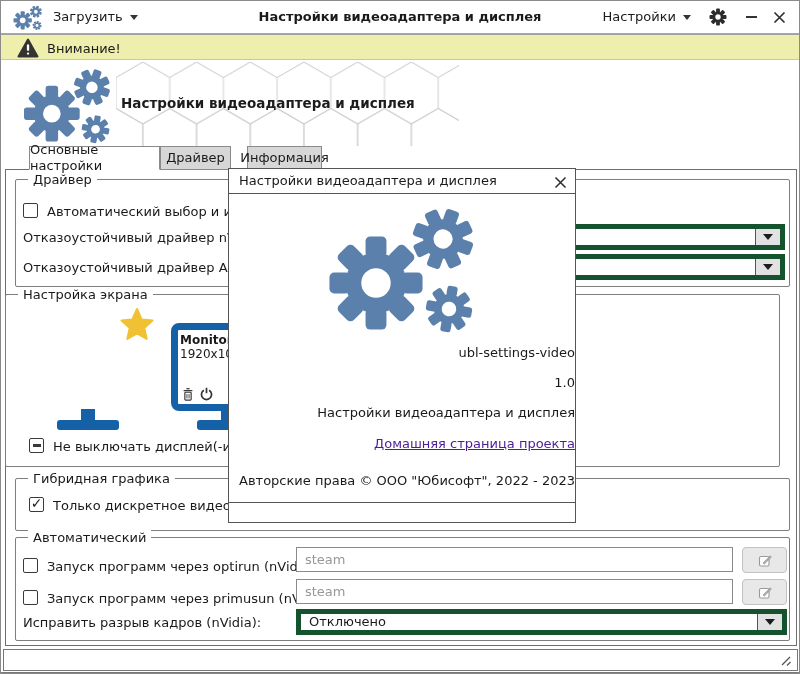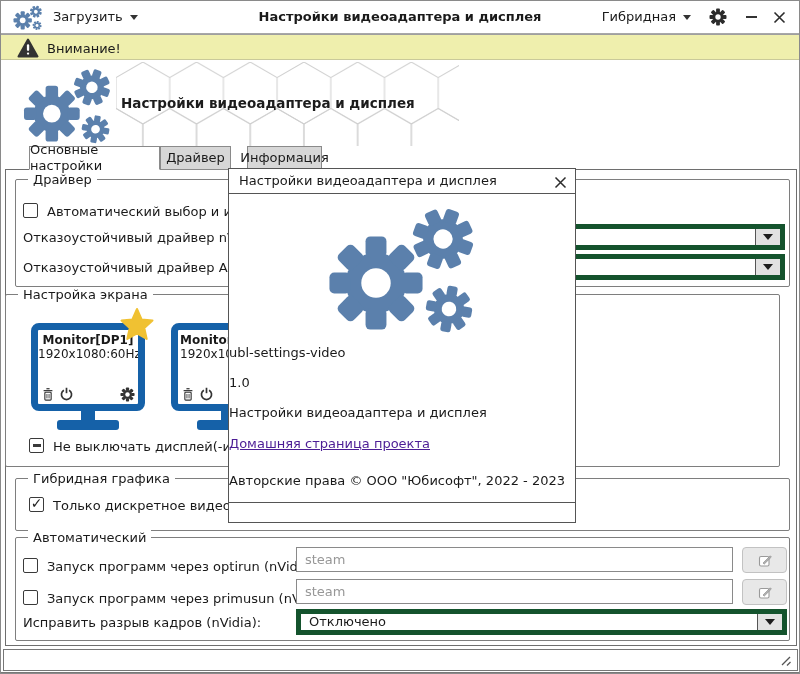--- a/index.html
+++ b/index.html
@@ -62,21 +62,21 @@
   .mon-screen.clip .mon-name, .mon-screen.clip .mon-mode { text-align:left; padding-left:2px; }
   .mon-icons { position:absolute; left:3px; right:3px; bottom:2px; display:flex; align-items:center; gap:4px; }
   .mon-stem { position:absolute; width:14px; height:13px; background:#1561a8; z-index:3; }
   .mon-base { position:absolute; width:62px; height:10px; background:#1561a8; border-radius:3px; z-index:3; }
 
   
   .dialog { position:absolute; left:227px; top:167px; width:348px; height:355px; background:#fff; border:1px solid #555; z-index:10; }
   .dlg-head { position:absolute; left:0; top:0; width:100%; height:25px; border-bottom:1px solid #555; display:flex; align-items:center; }
   .dlg-title { padding-left:10px; font-size:13px; }
   .dlg-x { position:absolute; right:7px; top:5px; width:16px; height:16px; display:flex; align-items:center; justify-content:center; cursor:default; }
-  .dlg-line { position:absolute; left:0; width:100%; text-align:left; font-size:13px; }
+  .dlg-line { position:absolute; left:0; width:100%; text-align:right; font-size:13px; }
   .dlg-link { color:#4c1d95; text-decoration:underline; }
   .dlg-sep { position:absolute; left:0; top:333px; width:100%; border-top:1px solid #555; }
 
   
   .statusbar { position:absolute; left:2px; top:648px; width:795px; height:22px; border:1px solid #777; background:#fff; }
   .bottomstrip { position:absolute; left:0; top:671px; width:100%; height:3px; background:#787878; }
 </style>
 </head>
 <body>
 
@@ -109,21 +109,21 @@
   <div class="titlebar">
     <svg class="abs" style="left:12px;top:4px;color:#5b80ac" width="30" height="26" viewBox="0 0 150 132">
         <use href="#applogo"></use>
       </svg>
     <div class="tb-btn" style="left:52px">
       <span>Загрузить</span>
       <span class="caret"></span>
     </div>
     <div class="wtitle">Настройки видеоадаптера и дисплея</div>
     <div class="tb-btn" style="right:108px">
-      <span>Гибридная</span>
+      <span>Настройки</span>
       <span class="caret"></span>
     </div>
     <div class="tb-btn" style="right:72px">
       <svg width="18" height="18" viewBox="-52 -52 104 104" style="color:#2c2c2c">
           <use href="#gearshape"></use>
         </svg>
     </div>
     <div class="tb-btn" style="right:42px">
       <span class="minbar"></span>
     </div>
@@ -189,40 +189,20 @@
     <span class="val"></span>
     <span class="cbtn">
         <span class="tri"></span>
       </span>
   </div>
 
   <div class="group" style="left:4px;top:293px;width:775px;height:173px">
     <span class="legend">Настройка экрана</span>
   </div>
 
-  <div class="mon-screen" style="left:30px;top:322px">
-    <div class="mon-name">Monitor[DP1]</div>
-    <div class="mon-mode">1920x1080:60Hz</div>
-    <div class="mon-icons">
-      <svg width="14" height="15" viewBox="0 0 16 16">
-        <line x1="3" y1="3.6" x2="13" y2="3.6" stroke="#333" stroke-width="1.4"></line>
-        <line x1="6.2" y1="1.4" x2="9.8" y2="1.4" stroke="#333" stroke-width="1.4"></line>
-        <rect x="4.4" y="5.4" width="7.2" height="9" rx="1" fill="none" stroke="#333" stroke-width="1.3"></rect>
-        <line x1="6.8" y1="7.4" x2="6.8" y2="12.4" stroke="#333" stroke-width="1"></line>
-        <line x1="9.2" y1="7.4" x2="9.2" y2="12.4" stroke="#333" stroke-width="1"></line>
-      </svg>
-      <svg width="15" height="15" viewBox="0 0 16 16">
-        <path d="M5.2 3.4 A5.4 5.4 0 1 0 10.8 3.4" fill="none" stroke="#333" stroke-width="1.8"></path>
-        <line x1="8" y1="0.8" x2="8" y2="6.6" stroke="#333" stroke-width="1.8"></line>
-      </svg>
-      <svg width="15" height="15" viewBox="-52 -52 104 104" style="margin-left:auto;color:#333">
-          <use href="#gearshape"></use>
-        </svg>
-    </div>
-  </div>
   <div class="mon-stem" style="left:80px;top:408px"></div>
   <div class="mon-base" style="left:56px;top:419px"></div>
   <svg class="abs" style="left:118px;top:306px;z-index:4" width="36" height="35" viewBox="0 0 36 35">
     <polygon points="18,2 22.6,12.4 33.5,13.6 25.3,21 27.7,32 18,26.3 8.3,32 10.7,21 2.5,13.6 13.4,12.4" fill="#f0c132" stroke="#f0c132" stroke-width="2" stroke-linejoin="round"></polygon>
   </svg>
 
   <div class="mon-screen clip" style="left:170px;top:322px">
     <div class="mon-name">Monitor</div>
     <div class="mon-mode">1920x10</div>
     <div class="mon-icons">

